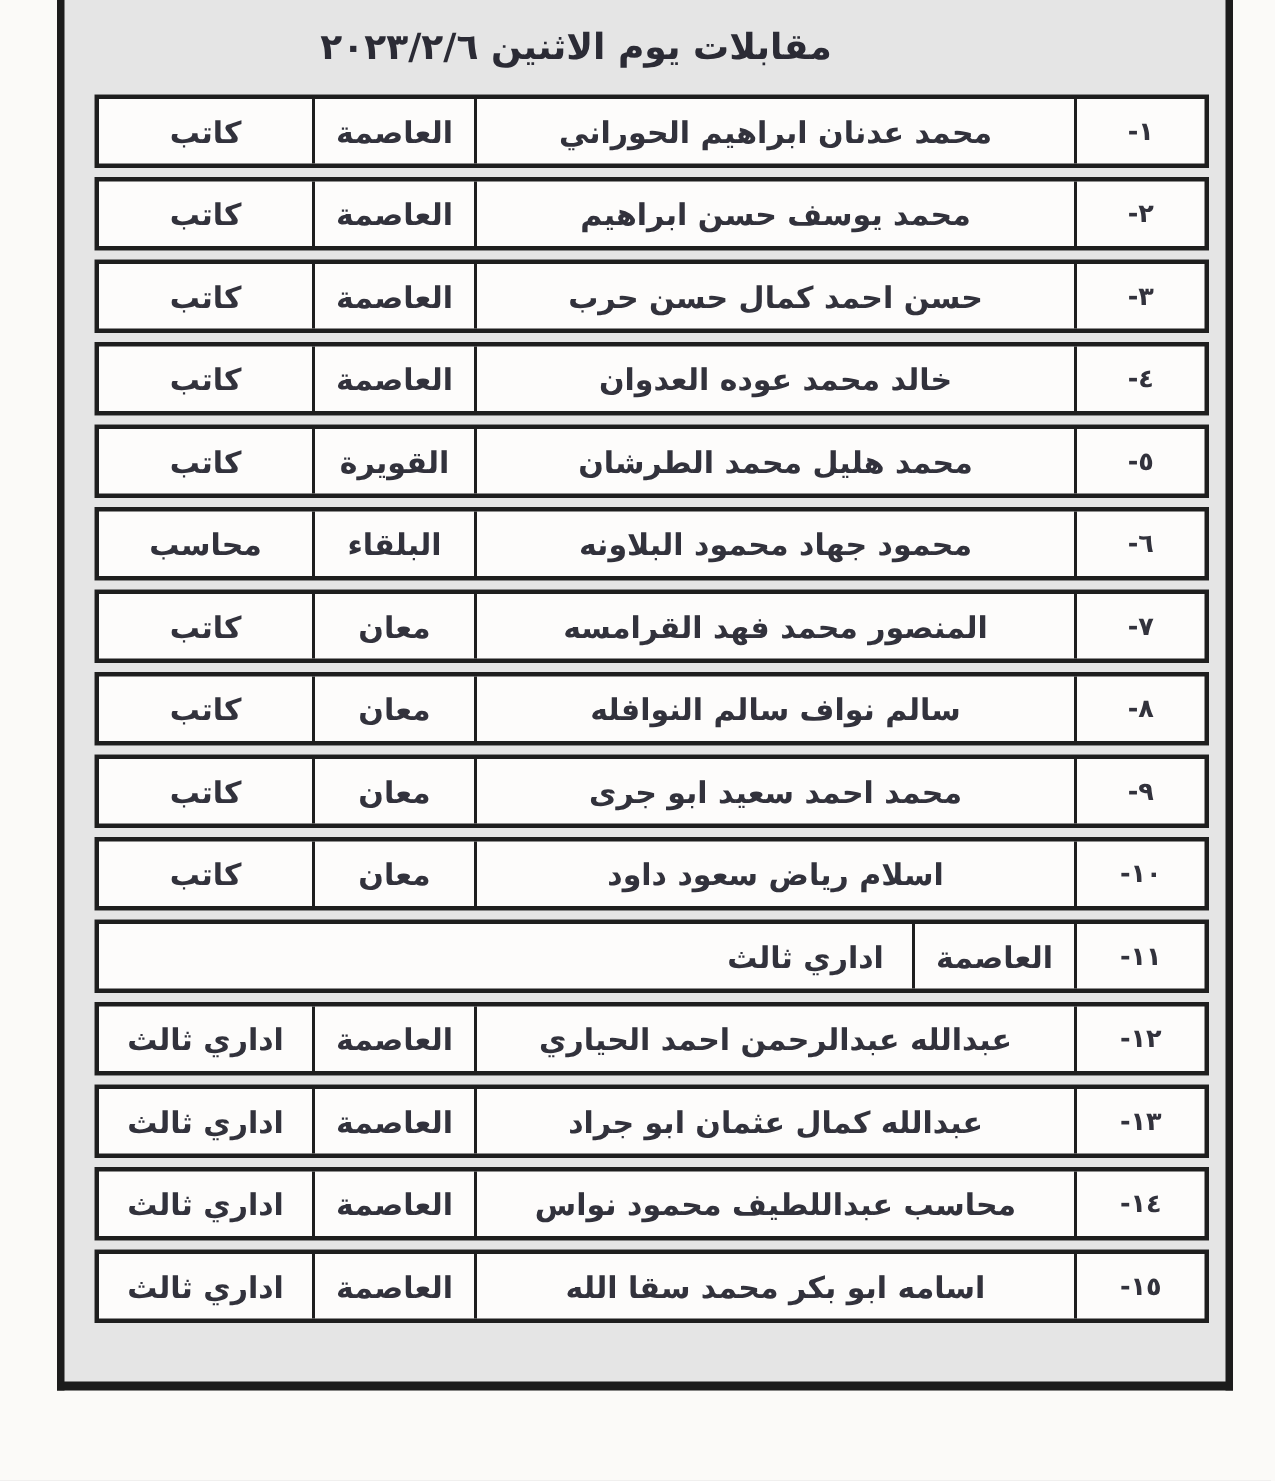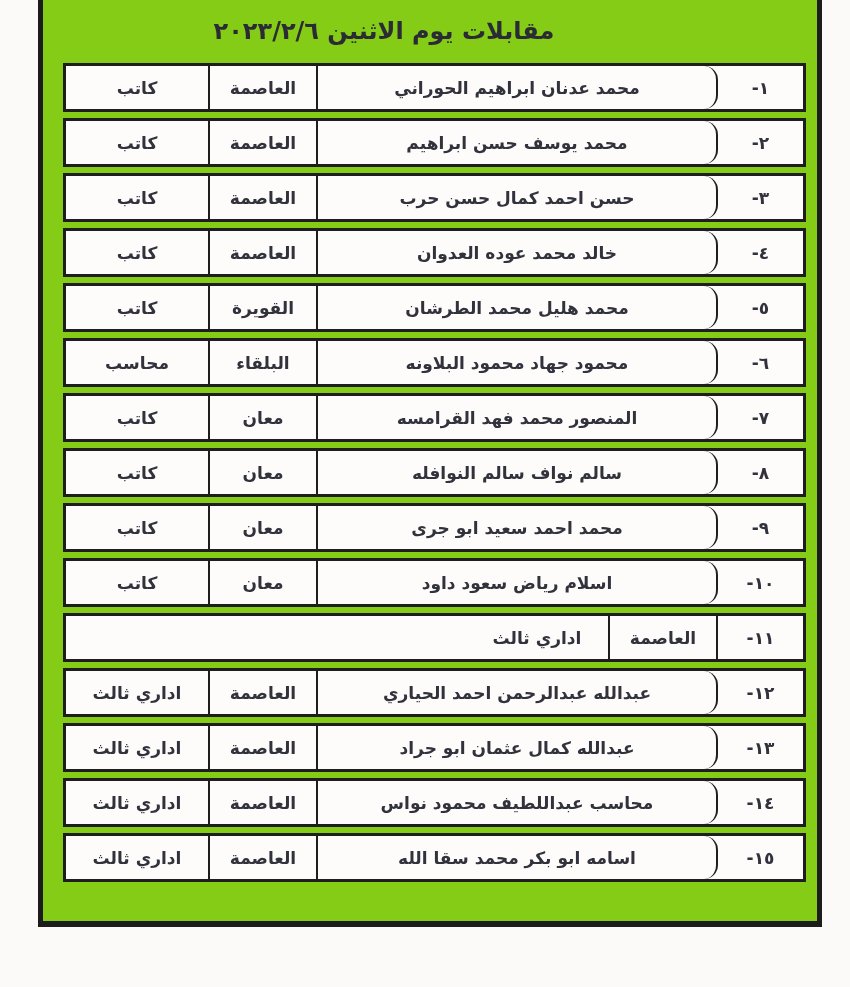--- a/index.html
+++ b/index.html
@@ -7,46 +7,46 @@
     width:850px;height:987px;position:relative;overflow:hidden;
     background:#fbfaf8;
     font-family:"DejaVu Sans",sans-serif;
   }
   
   .page-frame{
     position:absolute;left:38px;top:0;width:774px;height:921px;
     border-left:5px solid #1c1c1c;
     border-right:5px solid #1c1c1c;
     border-bottom:6px solid #1c1c1c;
-    background:#84cc16;
+    background:#e5e5e5;
   }
   .doc-title{
     margin-top:13px;height:36px;line-height:36px;
     text-align:center;direction:rtl;
     transform:translateX(-46px); 
     font-size:24px;font-weight:700;color:#2b2b35;
     letter-spacing:0;
     white-space:nowrap;
   }
   .tbl{
     margin:14px 0 0 20px;width:743px;direction:rtl;
   }
   .row{
     display:flex;flex-direction:row;align-items:stretch;
     height:49px;margin-bottom:6px;
     border:3px solid #1e1e1e;background:#fdfcfb;
     box-sizing:border-box;
   }
   .cell{
     display:flex;align-items:center;justify-content:center;
-    font-weight:700;color:#32323c;font-size:17px;
+    font-weight:700;color:#32323c;font-size:20px;
     box-sizing:border-box;white-space:nowrap;overflow:hidden;
   }
   .cell.num{width:85px;font-size:17px;}
-  .cell.name{flex:1;border-inline-start:2px solid #1e1e1e;border-radius:14px;}
+  .cell.name{flex:1;border-inline-start:2px solid #1e1e1e;}
   .cell.location{width:108px;border-inline-start:2px solid #1e1e1e;}
   .cell.job{width:144px;border-inline-start:2px solid #1e1e1e;}
 </style>
 </head>
 <body>
 
 <div class="page-frame">
   <div class="doc-title">مقابلات يوم الاثنين ٢٠٢٣/٢/٦</div>
 
   <div class="tbl">

